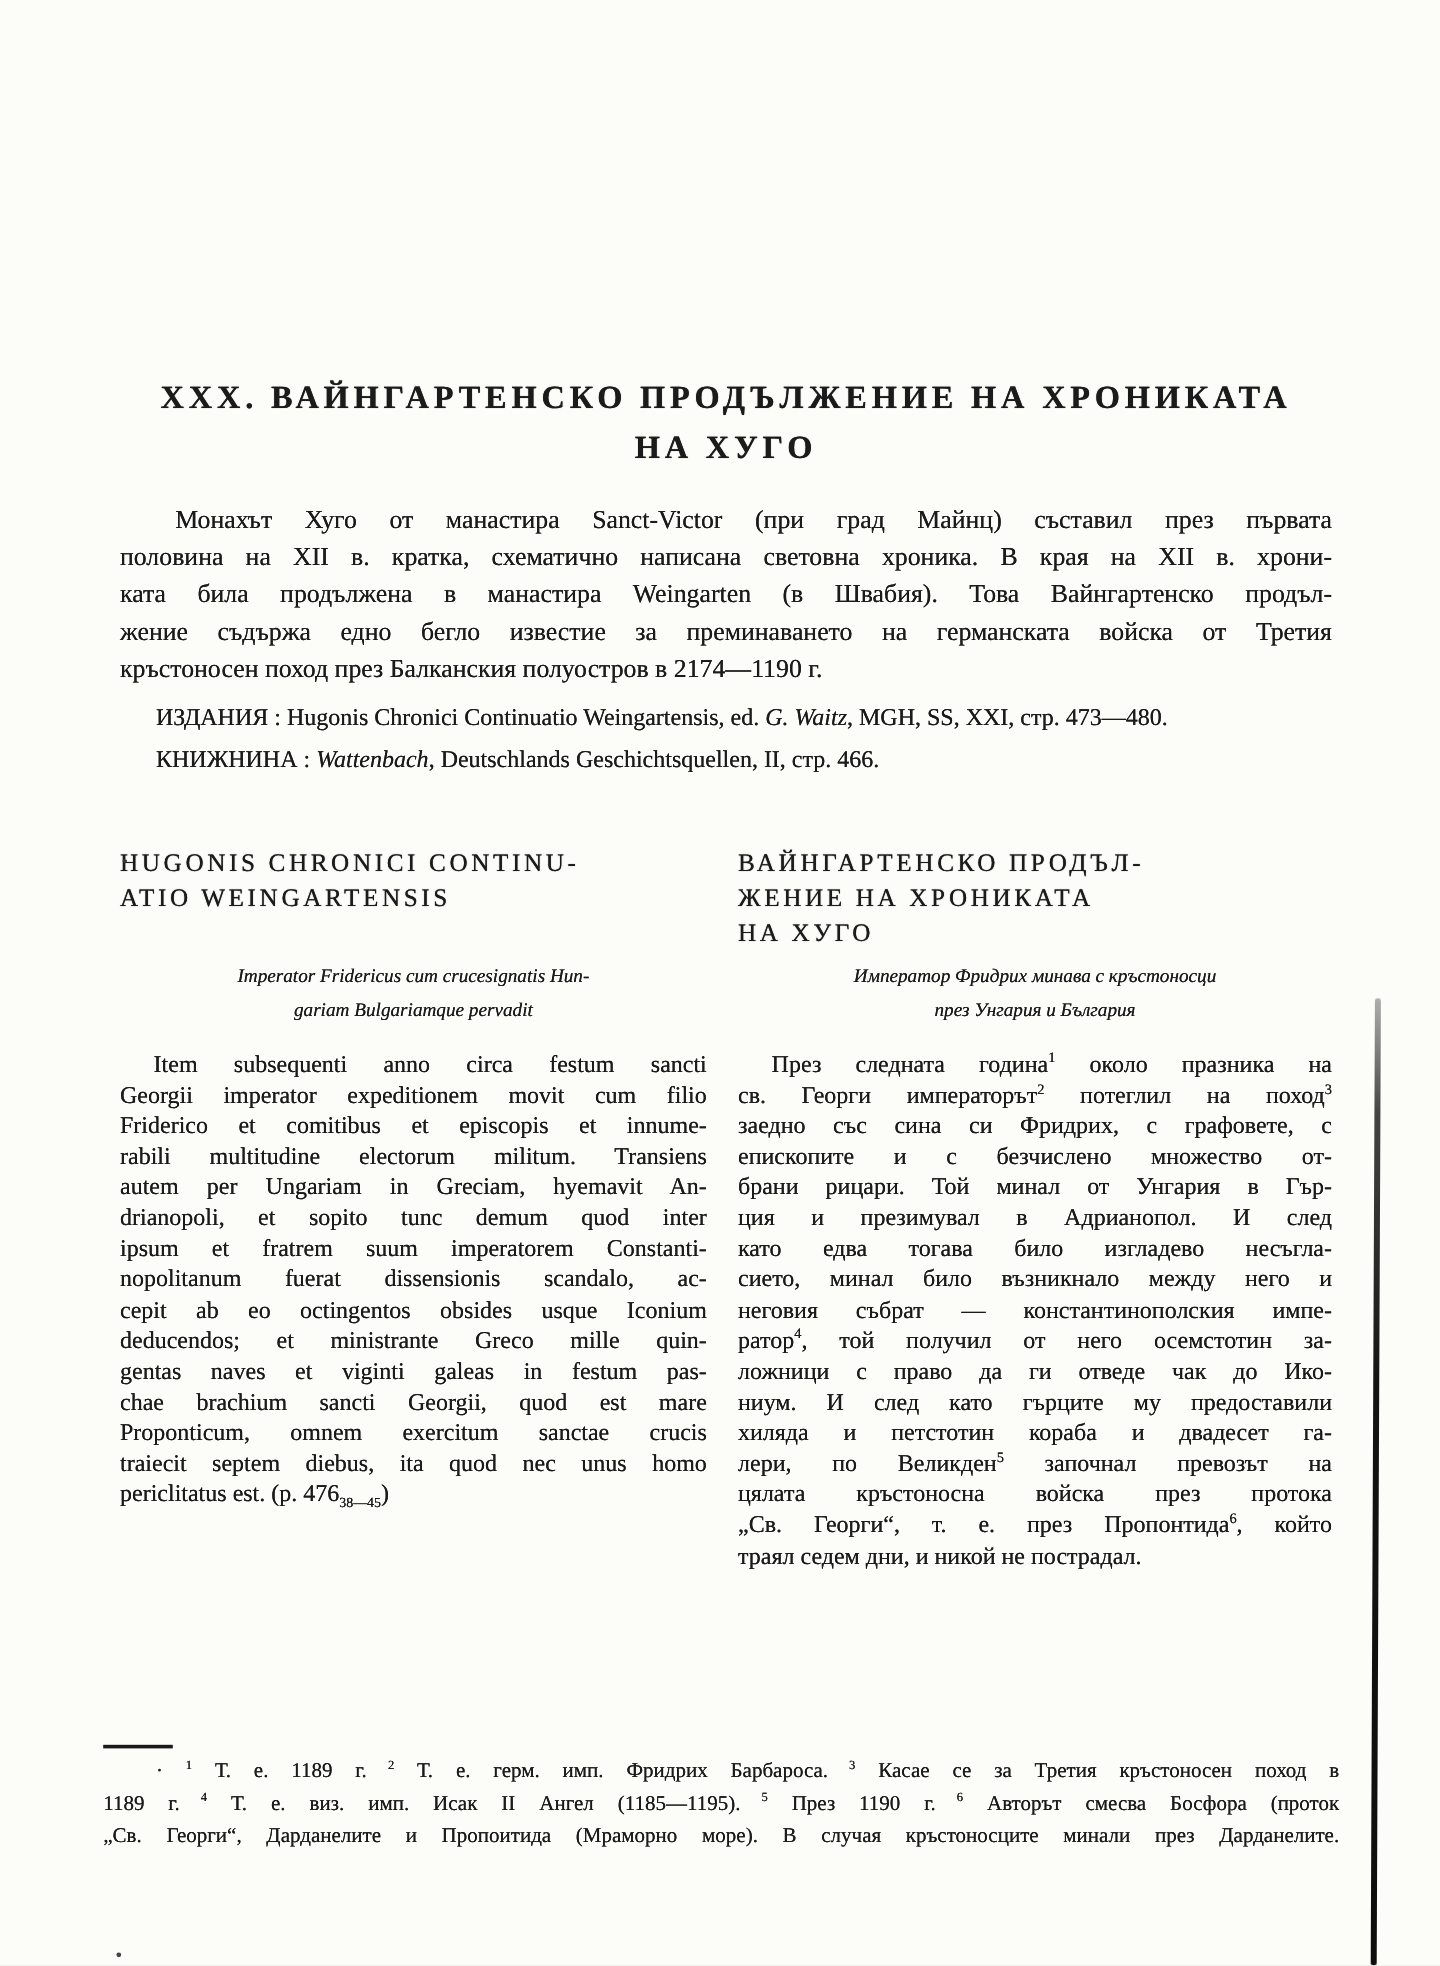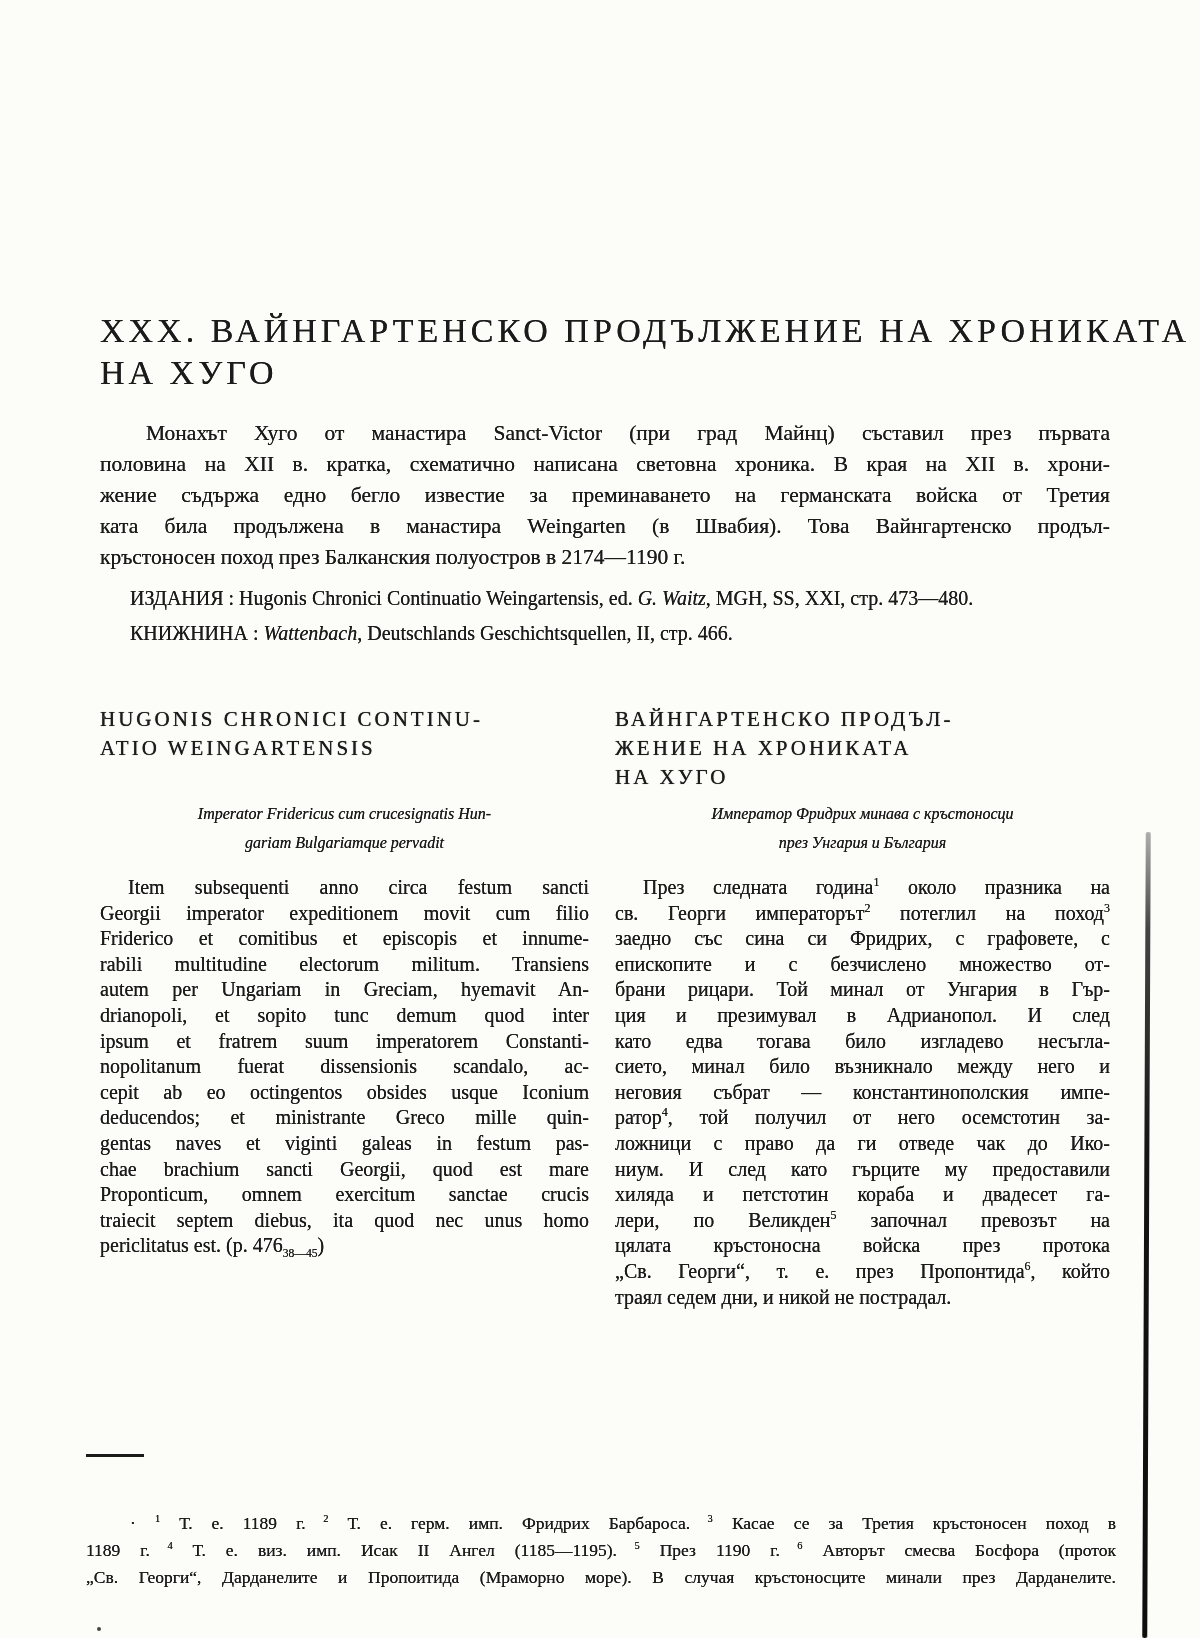--- a/index.html
+++ b/index.html
@@ -4,21 +4,21 @@
 <style>
   *{margin:0;padding:0;box-sizing:border-box}
   html,body{background:#e9e8e3}
   .page{
     position:relative;width:1200px;height:1638px;margin:0 auto;
     background:var(--paper,#fcfcf9);color:var(--ink,#1b1b1b);
     font-family:"Liberation Serif","DejaVu Serif",serif;overflow:hidden;
   }
   .content{padding:310px 90px 0 100px}
   .title{
-    font-size:34px;font-weight:normal;letter-spacing:4px;
+    font-size:27px;font-weight:bold;letter-spacing:4px;text-align:center;
     line-height:42px;white-space:nowrap;text-shadow:0 0 .6px currentColor;
   }
   .intro{margin-top:24px;font-size:21.5px;line-height:31px;text-shadow:0 0 .5px currentColor}
   .tline{min-height:1em}
   .just .tline{text-align:justify;text-align-last:justify}
   .just .tline.last{text-align-last:left}
   .intro .tline.indent{text-indent:46px}
   .refs{margin-top:8px;font-size:20px;line-height:35px;text-shadow:0 0 .4px currentColor}
   .refs .tline{text-indent:30px}
   .columns{margin-top:54px;display:flex;gap:26px}
@@ -28,21 +28,21 @@
     min-height:94px;font-size:21px;font-weight:normal;letter-spacing:3px;
     text-align:left;line-height:29px;text-shadow:0 0 .7px currentColor;
   }
   .subtitle{font-style:italic;font-size:16px;text-align:center;line-height:29px;text-shadow:0 0 .4px currentColor}
   .colbody{margin-top:18px;font-size:20px;line-height:25.6px;text-shadow:0 0 .5px currentColor}
   .colbody .tline.indent{text-indent:28px}
   sup{font-size:60%;line-height:0;vertical-align:super}
   sub{font-size:58%;line-height:0;vertical-align:sub}
   .footsep{position:absolute;left:86px;top:1454px;width:58px;height:3px;background:#1b1b1b}
   .footnotes{
-    position:absolute;left:86px;top:1510px;width:1030px;
+    position:absolute;left:86px;top:1462px;width:1030px;
     font-size:17.5px;line-height:27px;text-shadow:0 0 .4px currentColor;
   }
   .footnotes .tline.indent{text-indent:44px}
   .vline{
     position:absolute;left:1144px;top:832px;width:5px;height:806px;border-radius:2px;
     background:linear-gradient(to bottom,rgba(30,30,30,.35),rgba(22,22,22,.8) 12%,#141414 40%,#0e0e0e);
     transform:rotate(.25deg);filter:blur(.3px);
   }
   .dot-a{position:absolute;left:102px;top:716px;width:4px;height:3px;background:#3a3a3a;border-radius:50%}
   .dot-b{position:absolute;left:97px;top:1627px;width:4px;height:4px;background:#454545;border-radius:50%}
@@ -54,22 +54,22 @@
   <div class="content">
 
     <h1 class="title">
         <div class="tline">XXX. ВАЙНГАРТЕНСКО ПРОДЪЛЖЕНИЕ НА ХРОНИКАТА</div>
         <div class="tline">НА ХУГО</div>
       </h1>
 
     <div class="intro just">
         <div class="tline indent">Монахът Хуго от манастира Sanct-Victor (при град Майнц) съставил през първата</div>
         <div class="tline">половина на XII в. кратка, схематично написана световна хроника. В края на XII в. хрони-</div>
+        <div class="tline">ката била продължена в манастира Weingarten (в Швабия). Това Вайнгартенско продъл-</div>
         <div class="tline">жение съдържа едно бегло известие за преминаването на германската войска от Третия</div>
-        <div class="tline">ката била продължена в манастира Weingarten (в Швабия). Това Вайнгартенско продъл-</div>
         <div class="tline last">кръстоносен поход през Балканския полуостров в 2174—1190 г.</div>
       </div>
 
     <div class="refs">
         <div class="tline last">ИЗДАНИЯ : Hugonis Chronici Continuatio  Weingartensis, ed. <i>G. Waitz</i>, MGH, SS, XXI, стр. 473—480.</div>
         <div class="tline last">КНИЖНИНА : <i>Wattenbach</i>, Deutschlands Geschichtsquellen, II, стр. 466.</div>
       </div>
 
     <div class="columns">
       <div class="col-left">

